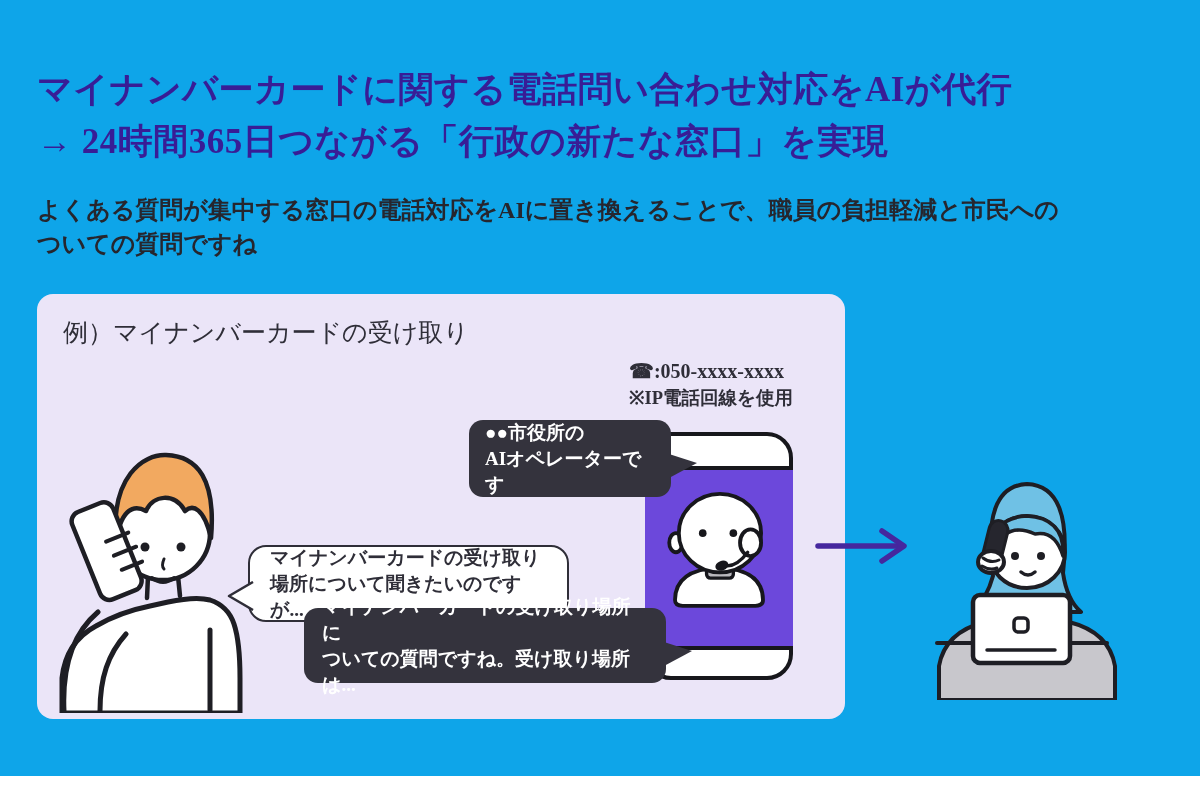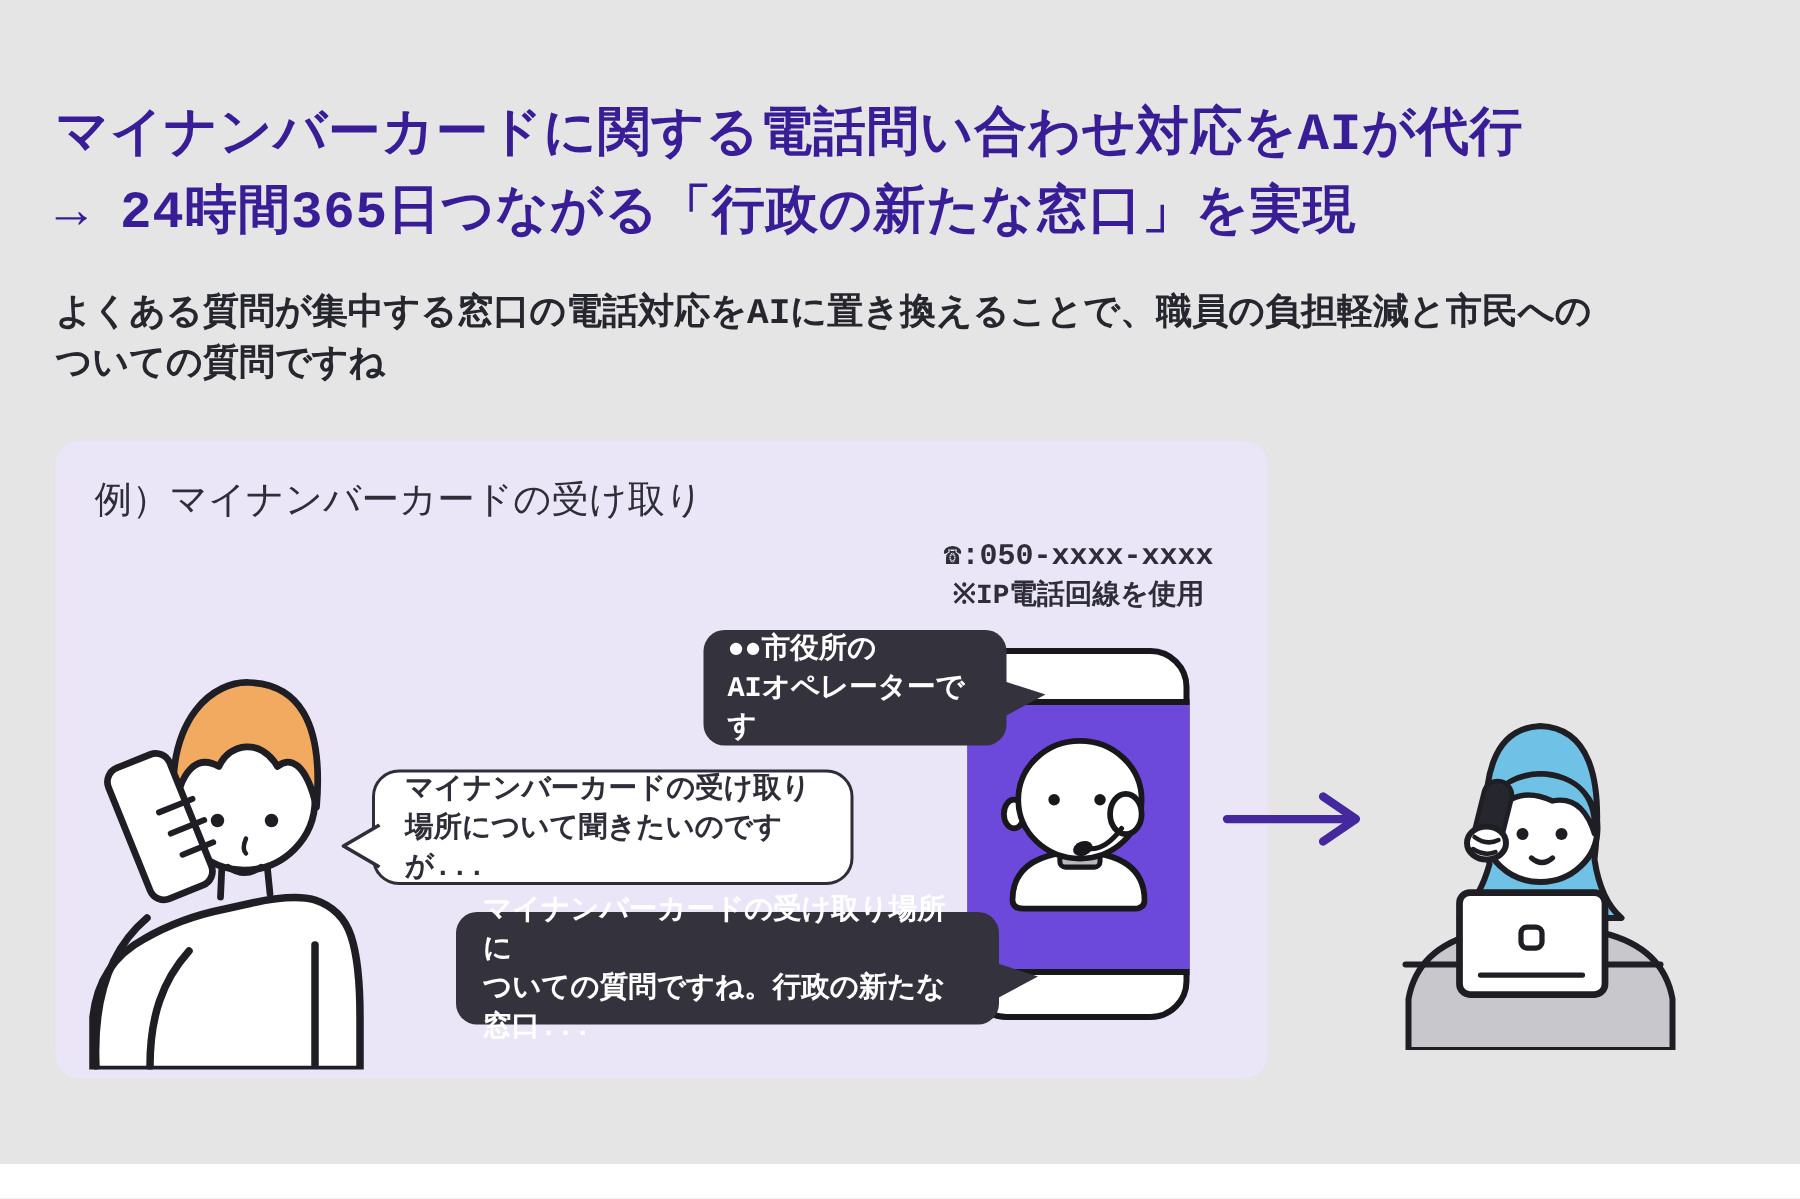--- a/index.html
+++ b/index.html
@@ -1,20 +1,20 @@
 <!DOCTYPE html>
 <html><head>
 <meta charset="utf-8">
 <style>
   * { margin:0; padding:0; box-sizing:border-box; }
   html,body { background:#ffffff; }
   .page {
-    position:relative; width:1200px; height:776px; background:#e5e5e5;
+    position:relative; width:1200px; height:776px; background:#0ea5e9;
     overflow:hidden;
-    font-family:Liberation Mono, monospace;
+    font-family:Liberation Serif, serif;
     color:#26262E;
   }
   .title {
     position:absolute; left:37px; top:64px; width:1140px;
     font-size:35px; font-weight:800; line-height:52px;
     color:#381D96; white-space:pre-line; letter-spacing:0.5px;
   }
   .subtitle {
     position:absolute; left:37px; top:193px; width:1150px;
     font-size:24px; font-weight:700; line-height:34px;
@@ -32,21 +32,21 @@
   .phone-caption .num  { font-size:20px; font-weight:700; line-height:27px; }
   .phone-caption .note { font-size:18.5px; font-weight:600; line-height:26px;text-align:center; }
 
   .citizen-svg  { position:absolute; left:13px;  top:154px; width:250px; height:265px; z-index:1; }
 
   .bubble {
     position:absolute; display:flex; align-items:center; z-index:3;
     white-space:pre-line; font-weight:700; line-height:26px;
   }
   .bubble-dark { background:#34333D; color:#ffffff; border-radius:14px; font-size:19px;margin-left:41px; }
-  .bubble-light{ background:#ffffff; color:#2F2E38; border:2.5px solid #2F2E38; border-radius:18px; font-size:19px; }
+  .bubble-light{ background:#ffffff; color:#2F2E38; border:2.5px solid #2F2E38; border-radius:18px; font-size:19px;margin-top:32px; }
   .b1 { left:391px; top:126px; width:202px; height:77px; padding:0 16px; }
   .b2 { left:211px; top:219px; width:321px; height:77px; padding:0 20px; }
   .b3 { left:226px; top:314px; width:362px; height:75px; padding:0 18px; }
   .tail-dark {
     position:absolute; right:-26px; width:0; height:0;
     border-top:9px solid transparent; border-bottom:15px solid transparent;
     border-left:28px solid #34333D;
   }
   .b1 .tail-dark { top:34px; }
   .b3 .tail-dark { top:34px; }
@@ -117,21 +117,21 @@
     <div class="bubble bubble-light b2">
       <span>マイナンバーカードの受け取り
 場所について聞きたいのですが...</span>
       <svg class="tail-light" viewBox="0 0 28 30">
         <path d="M27,1 L3,15 L27,29" fill="#ffffff" stroke="#2F2E38" stroke-width="2.5" stroke-linejoin="round"></path>
       </svg>
     </div>
 
     <div class="bubble bubble-dark b3">
       <span>マイナンバーカードの受け取り場所に
-ついての質問ですね。行政の新たな窓口...</span>
+ついての質問ですね。受け取り場所は...</span>
       <i class="tail-dark"></i>
     </div>
 
     <div class="phone">
       <div class="phone-screen">
         <svg viewBox="0 0 148 184">
           <g stroke="#17171C" stroke-linecap="round" stroke-linejoin="round">
             <path d="M28,136 Q28,104 74,102 Q120,104 120,136 Q120,142 112,142 L36,142 Q28,142 28,136 Z" fill="#ffffff" stroke-width="4"></path>
             <rect x="61" y="97" width="28" height="16" rx="4" fill="#B9B8BD" stroke-width="3.5"></rect>
             <ellipse cx="29" cy="76" rx="7" ry="10" fill="#ffffff" stroke-width="4"></ellipse>

